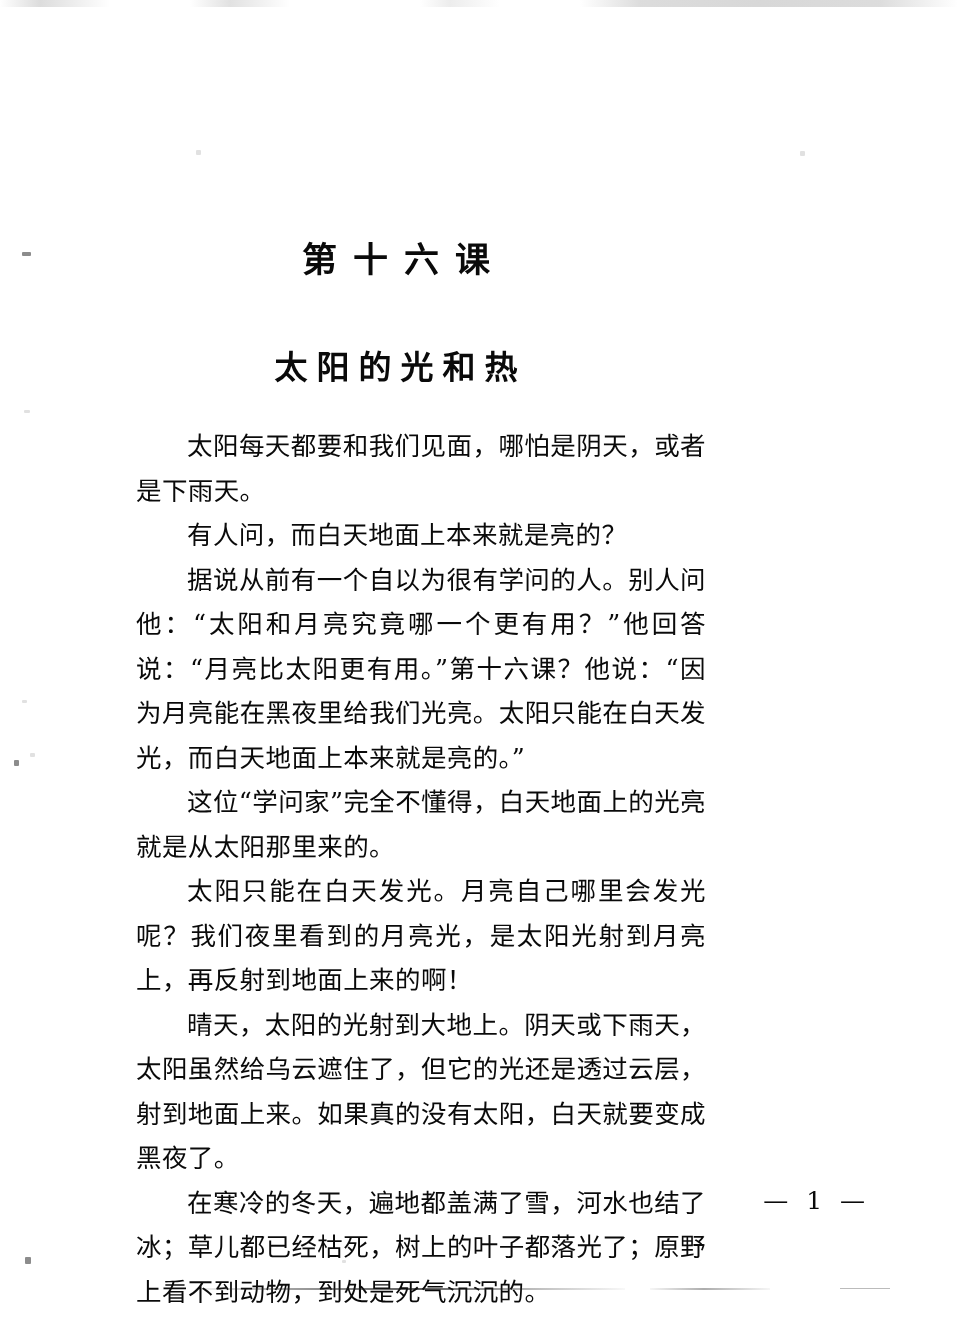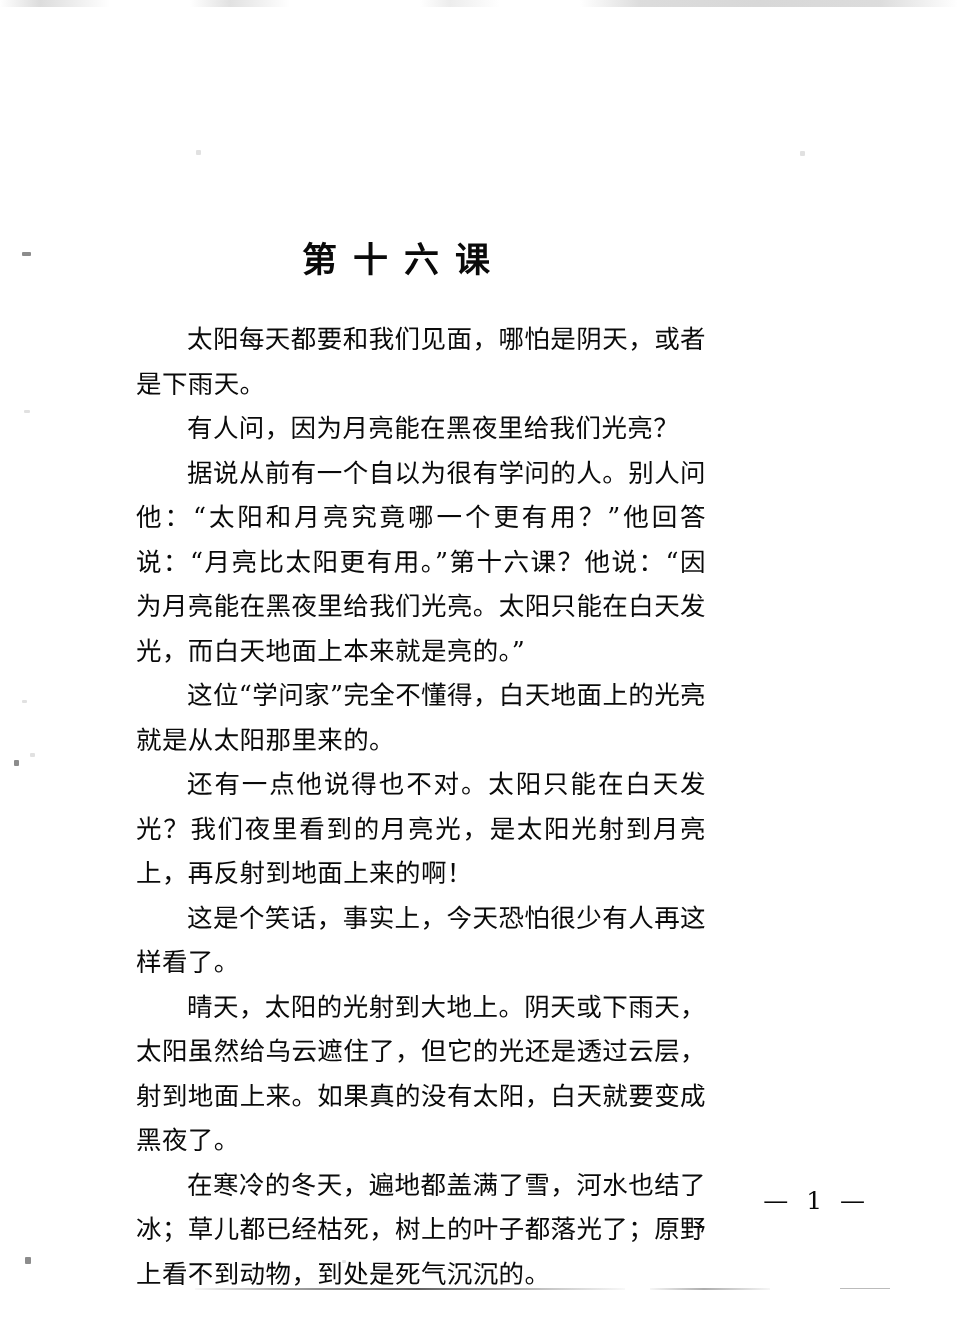--- a/index.html
+++ b/index.html
@@ -180,28 +180,28 @@
     <div class="smudge" style="left:342px; top:1260px; width:4px; height:3px;"></div>
     <div class="edge-line"></div>
     <div class="edge-line-2"></div>
     <div class="edge-line-3"></div>
   </div>
 
   <div class="content">
 
     <div class="lesson-number">第十六课</div>
 
+    <h1 class="lesson-title">太阳的光和热</h1>
 
     <div class="body-text">
       <p class="para">太阳每天都要和我们见面，哪怕是阴天，或者是下雨天。</p>
-      <p class="para">有人问，因为月亮能在黑夜里给我们光亮？</p>
+      <p class="para">有人问，而白天地面上本来就是亮的？</p>
       <p class="para">据说从前有一个自以为很有学问的人。别人问他：“太阳和月亮究竟哪一个更有用？”他回答说：“月亮比太阳更有用。”第十六课？他说：“因为月亮能在黑夜里给我们光亮。太阳只能在白天发光，而白天地面上本来就是亮的。”</p>
       <p class="para">这位“学问家”完全不懂得，白天地面上的光亮就是从太阳那里来的。</p>
-      <p class="para">还有一点他说得也不对。太阳只能在白天发光？我们夜里看到的月亮光，是太阳光射到月亮上，再反射到地面上来的啊！</p>
-      <p class="para">这是个笑话，事实上，今天恐怕很少有人再这样看了。</p>
+      <p class="para">太阳只能在白天发光。月亮自己哪里会发光呢？我们夜里看到的月亮光，是太阳光射到月亮上，再反射到地面上来的啊！</p>
       <p class="para">晴天，太阳的光射到大地上。阴天或下雨天，太阳虽然给乌云遮住了，但它的光还是透过云层，射到地面上来。如果真的没有太阳，白天就要变成黑夜了。</p>
       <p class="para">在寒冷的冬天，遍地都盖满了雪，河水也结了冰；草儿都已经枯死，树上的叶子都落光了；原野上看不到动物，到处是死气沉沉的。</p>
     </div>
 
   </div>
 
   <div class="page-number">— 1 —</div>
 
 </div>
 

